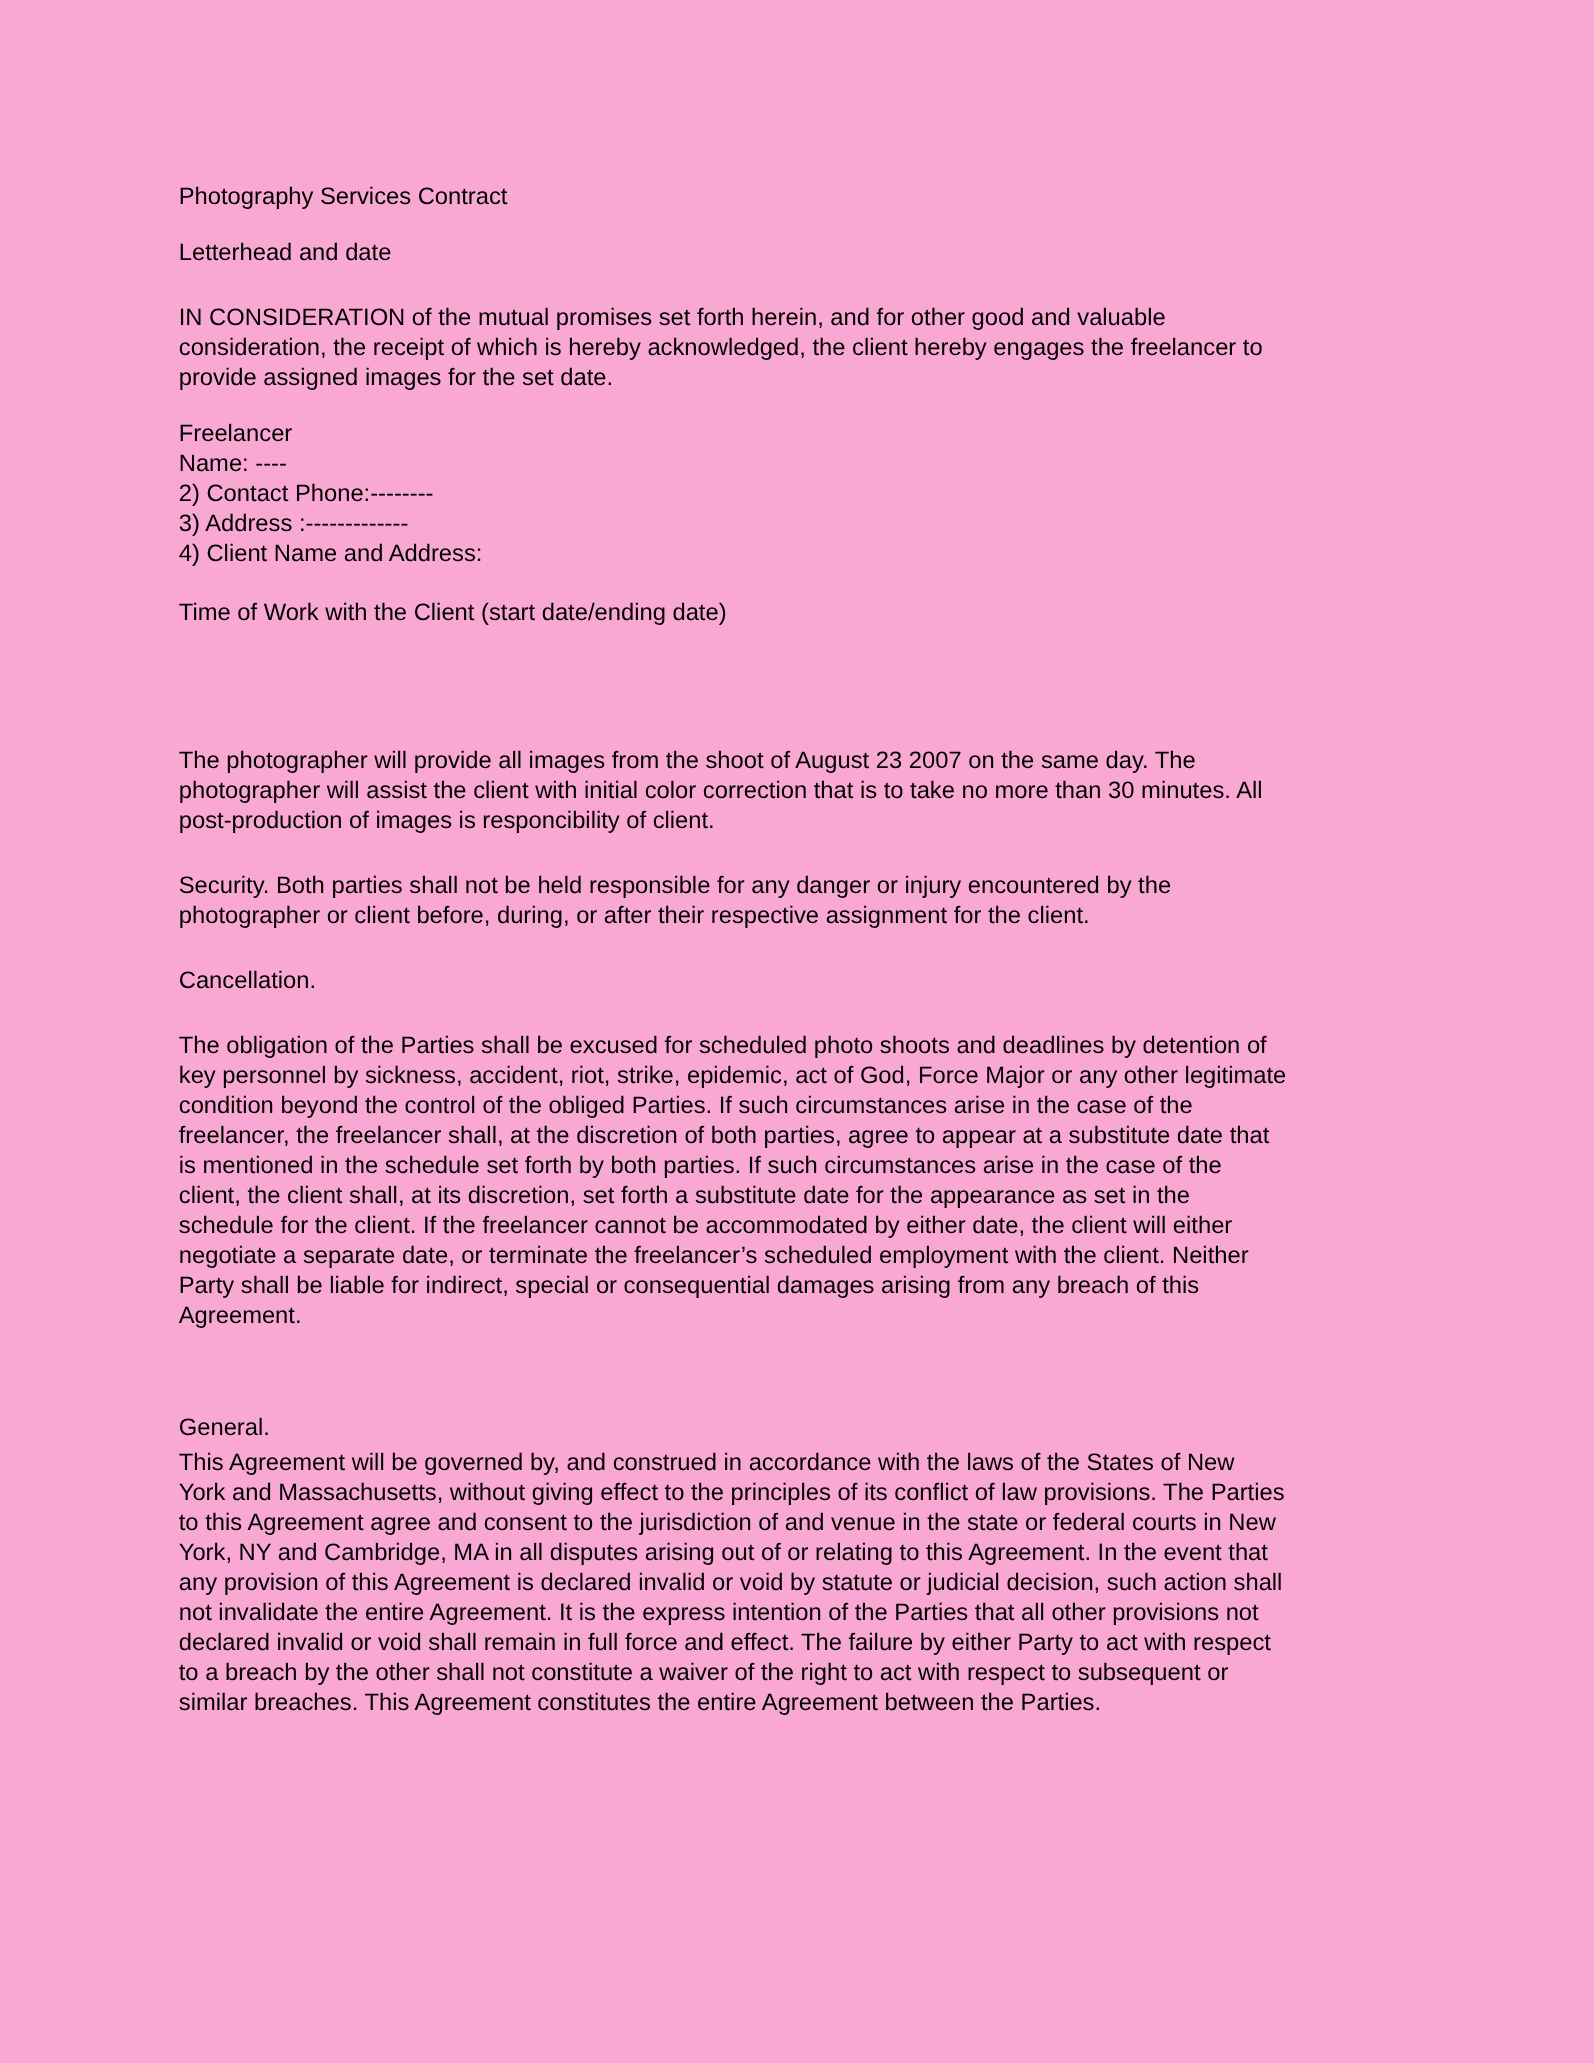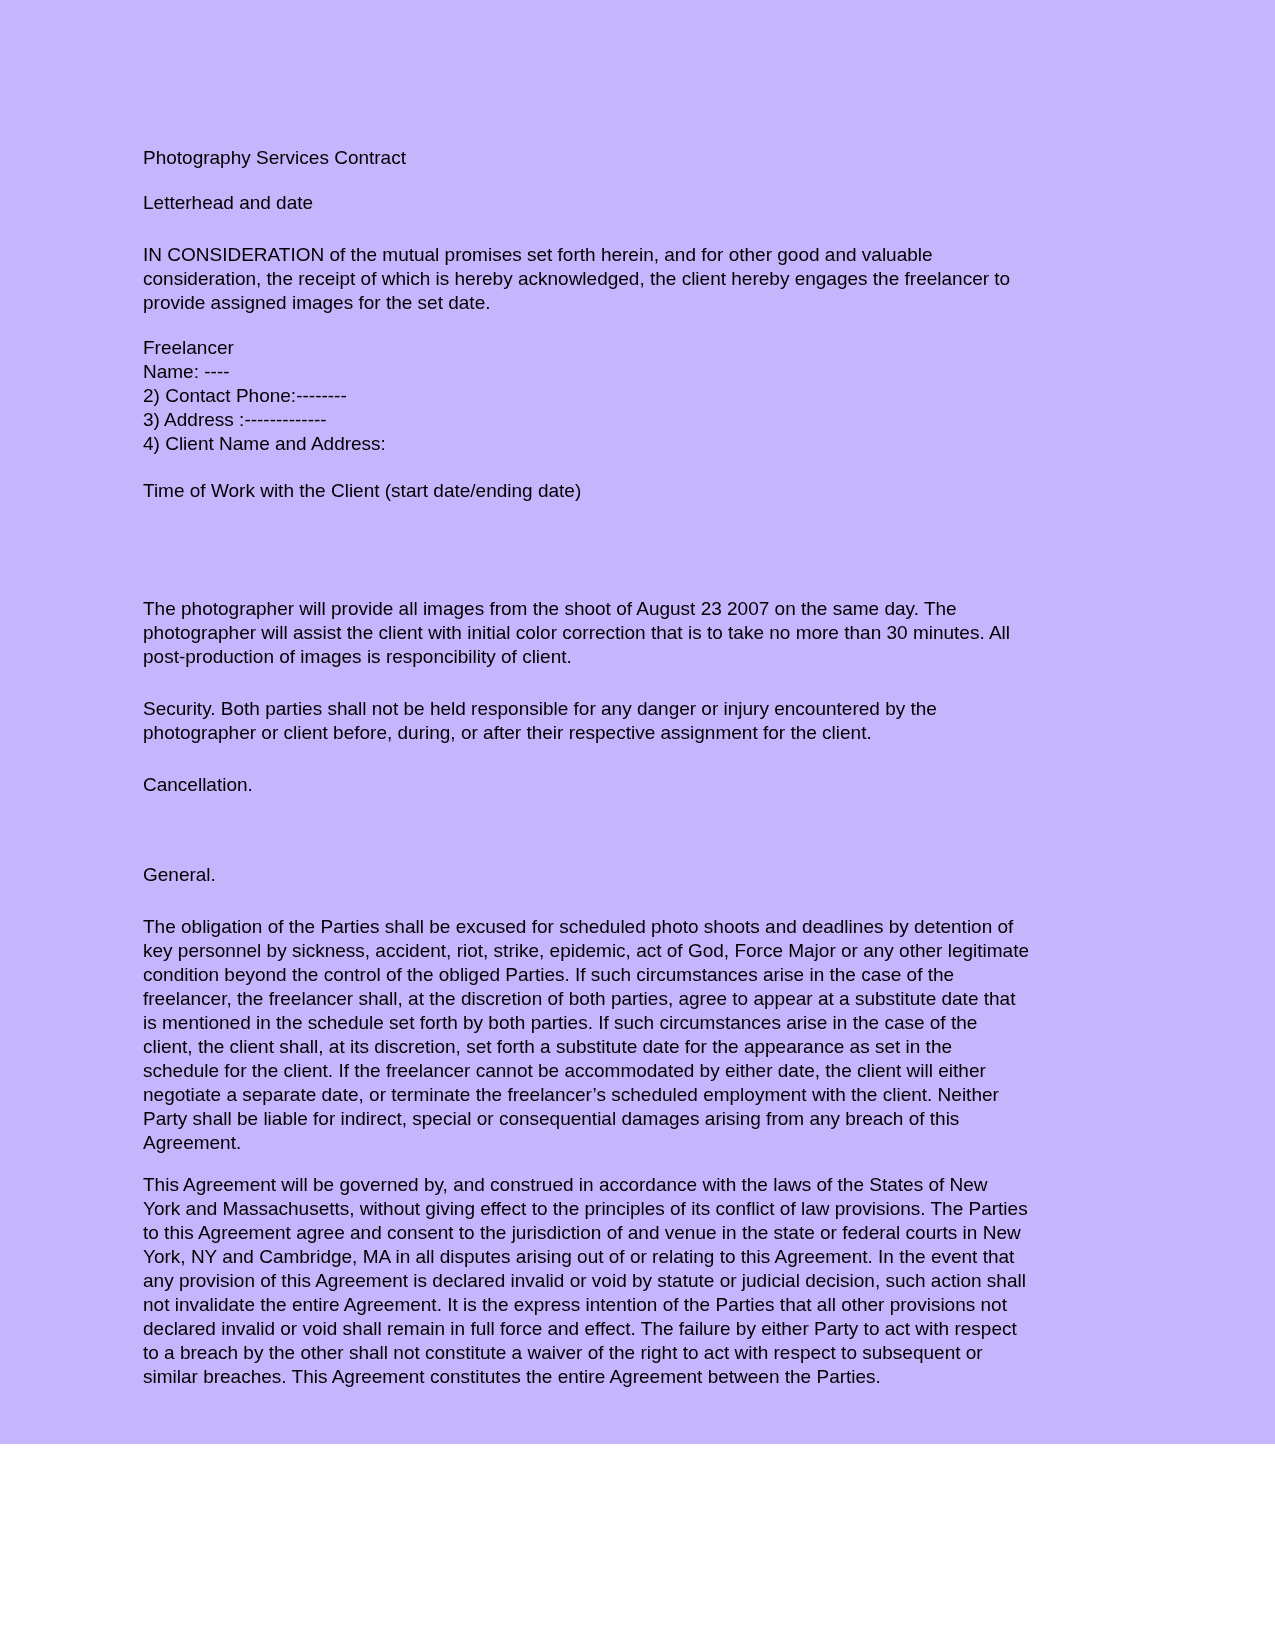--- a/index.html
+++ b/index.html
@@ -12,40 +12,40 @@
     height: 1650px;
     font-family: "Liberation Sans", sans-serif;
     font-size: 19px;
     line-height: 24px;
     color: #000000;
     overflow: hidden;
   }
   .page {
     box-sizing: border-box;
     width: 1275px;
-    height: 1444px;
+    height: 1650px;
     padding: 146px 45px 0 143px;
-    background: #c4b5fd;
+    background: #f9a8d4;
   }
   .block {
     white-space: pre-wrap;      
     width: 1085px;
     margin: 0;
   }
   .bold { font-weight: normal; }
 
   
   .m-line   { margin-top: 21px; }   
   .m-para   { margin-top: 28px; }
   .m-small  { margin-top: 21px; }
   .m-head   { margin-top: 23px; }
   .m-big    { margin-top: 73px; }   
   .m-big2   { margin-top: 94px; }
   .m-gen    { margin-top: 66px; }
-  .m-none   { margin-top: 18px; }
+  .m-none   { margin-top: 4px; }
 </style>
 </head>
 <body>
 
 <div class="page">
 
   <div class="block">Photography Services Contract</div>
 
   <div class="block m-line">Letterhead and date</div>
 
@@ -64,32 +64,32 @@
 
   <div class="block m-big2">The photographer will provide all images from the shoot of August 23 2007 on the same day. The
 photographer will assist the client with initial color correction that is to take no more than 30 minutes. All
 post-production of images is responcibility of client.</div>
 
   <div class="block m-para">Security. Both parties shall not be held responsible for any danger or injury encountered by the
 photographer or client before, during, or after their respective assignment for the client.</div>
 
   <div class="block bold m-para">Cancellation.</div>
 
-  <div class="block bold m-gen">General.</div>
-
   <div class="block m-para">The obligation of the Parties shall be excused for scheduled photo shoots and deadlines by detention of
 key personnel by sickness, accident, riot, strike, epidemic, act of God, Force Major or any other legitimate
 condition beyond the control of the obliged Parties. If such circumstances arise in the case of the
 freelancer, the freelancer shall, at the discretion of both parties, agree to appear at a substitute date that
 is mentioned in the schedule set forth by both parties. If such circumstances arise in the case of the
 client, the client shall, at its discretion, set forth a substitute date for the appearance as set in the
 schedule for the client. If the freelancer cannot be accommodated by either date, the client will either
 negotiate a separate date, or terminate the freelancer’s scheduled employment with the client. Neither
 Party shall be liable for indirect, special or consequential damages arising from any breach of this
 Agreement.</div>
+
+  <div class="block bold m-gen">General.</div>
 
   <div class="block m-none">This Agreement will be governed by, and construed in accordance with the laws of the States of New
 York and Massachusetts, without giving effect to the principles of its conflict of law provisions. The Parties
 to this Agreement agree and consent to the jurisdiction of and venue in the state or federal courts in New
 York, NY and Cambridge, MA in all disputes arising out of or relating to this Agreement. In the event that
 any provision of this Agreement is declared invalid or void by statute or judicial decision, such action shall
 not invalidate the entire Agreement. It is the express intention of the Parties that all other provisions not
 declared invalid or void shall remain in full force and effect. The failure by either Party to act with respect
 to a breach by the other shall not constitute a waiver of the right to act with respect to subsequent or
 similar breaches. This Agreement constitutes the entire Agreement between the Parties.</div>

